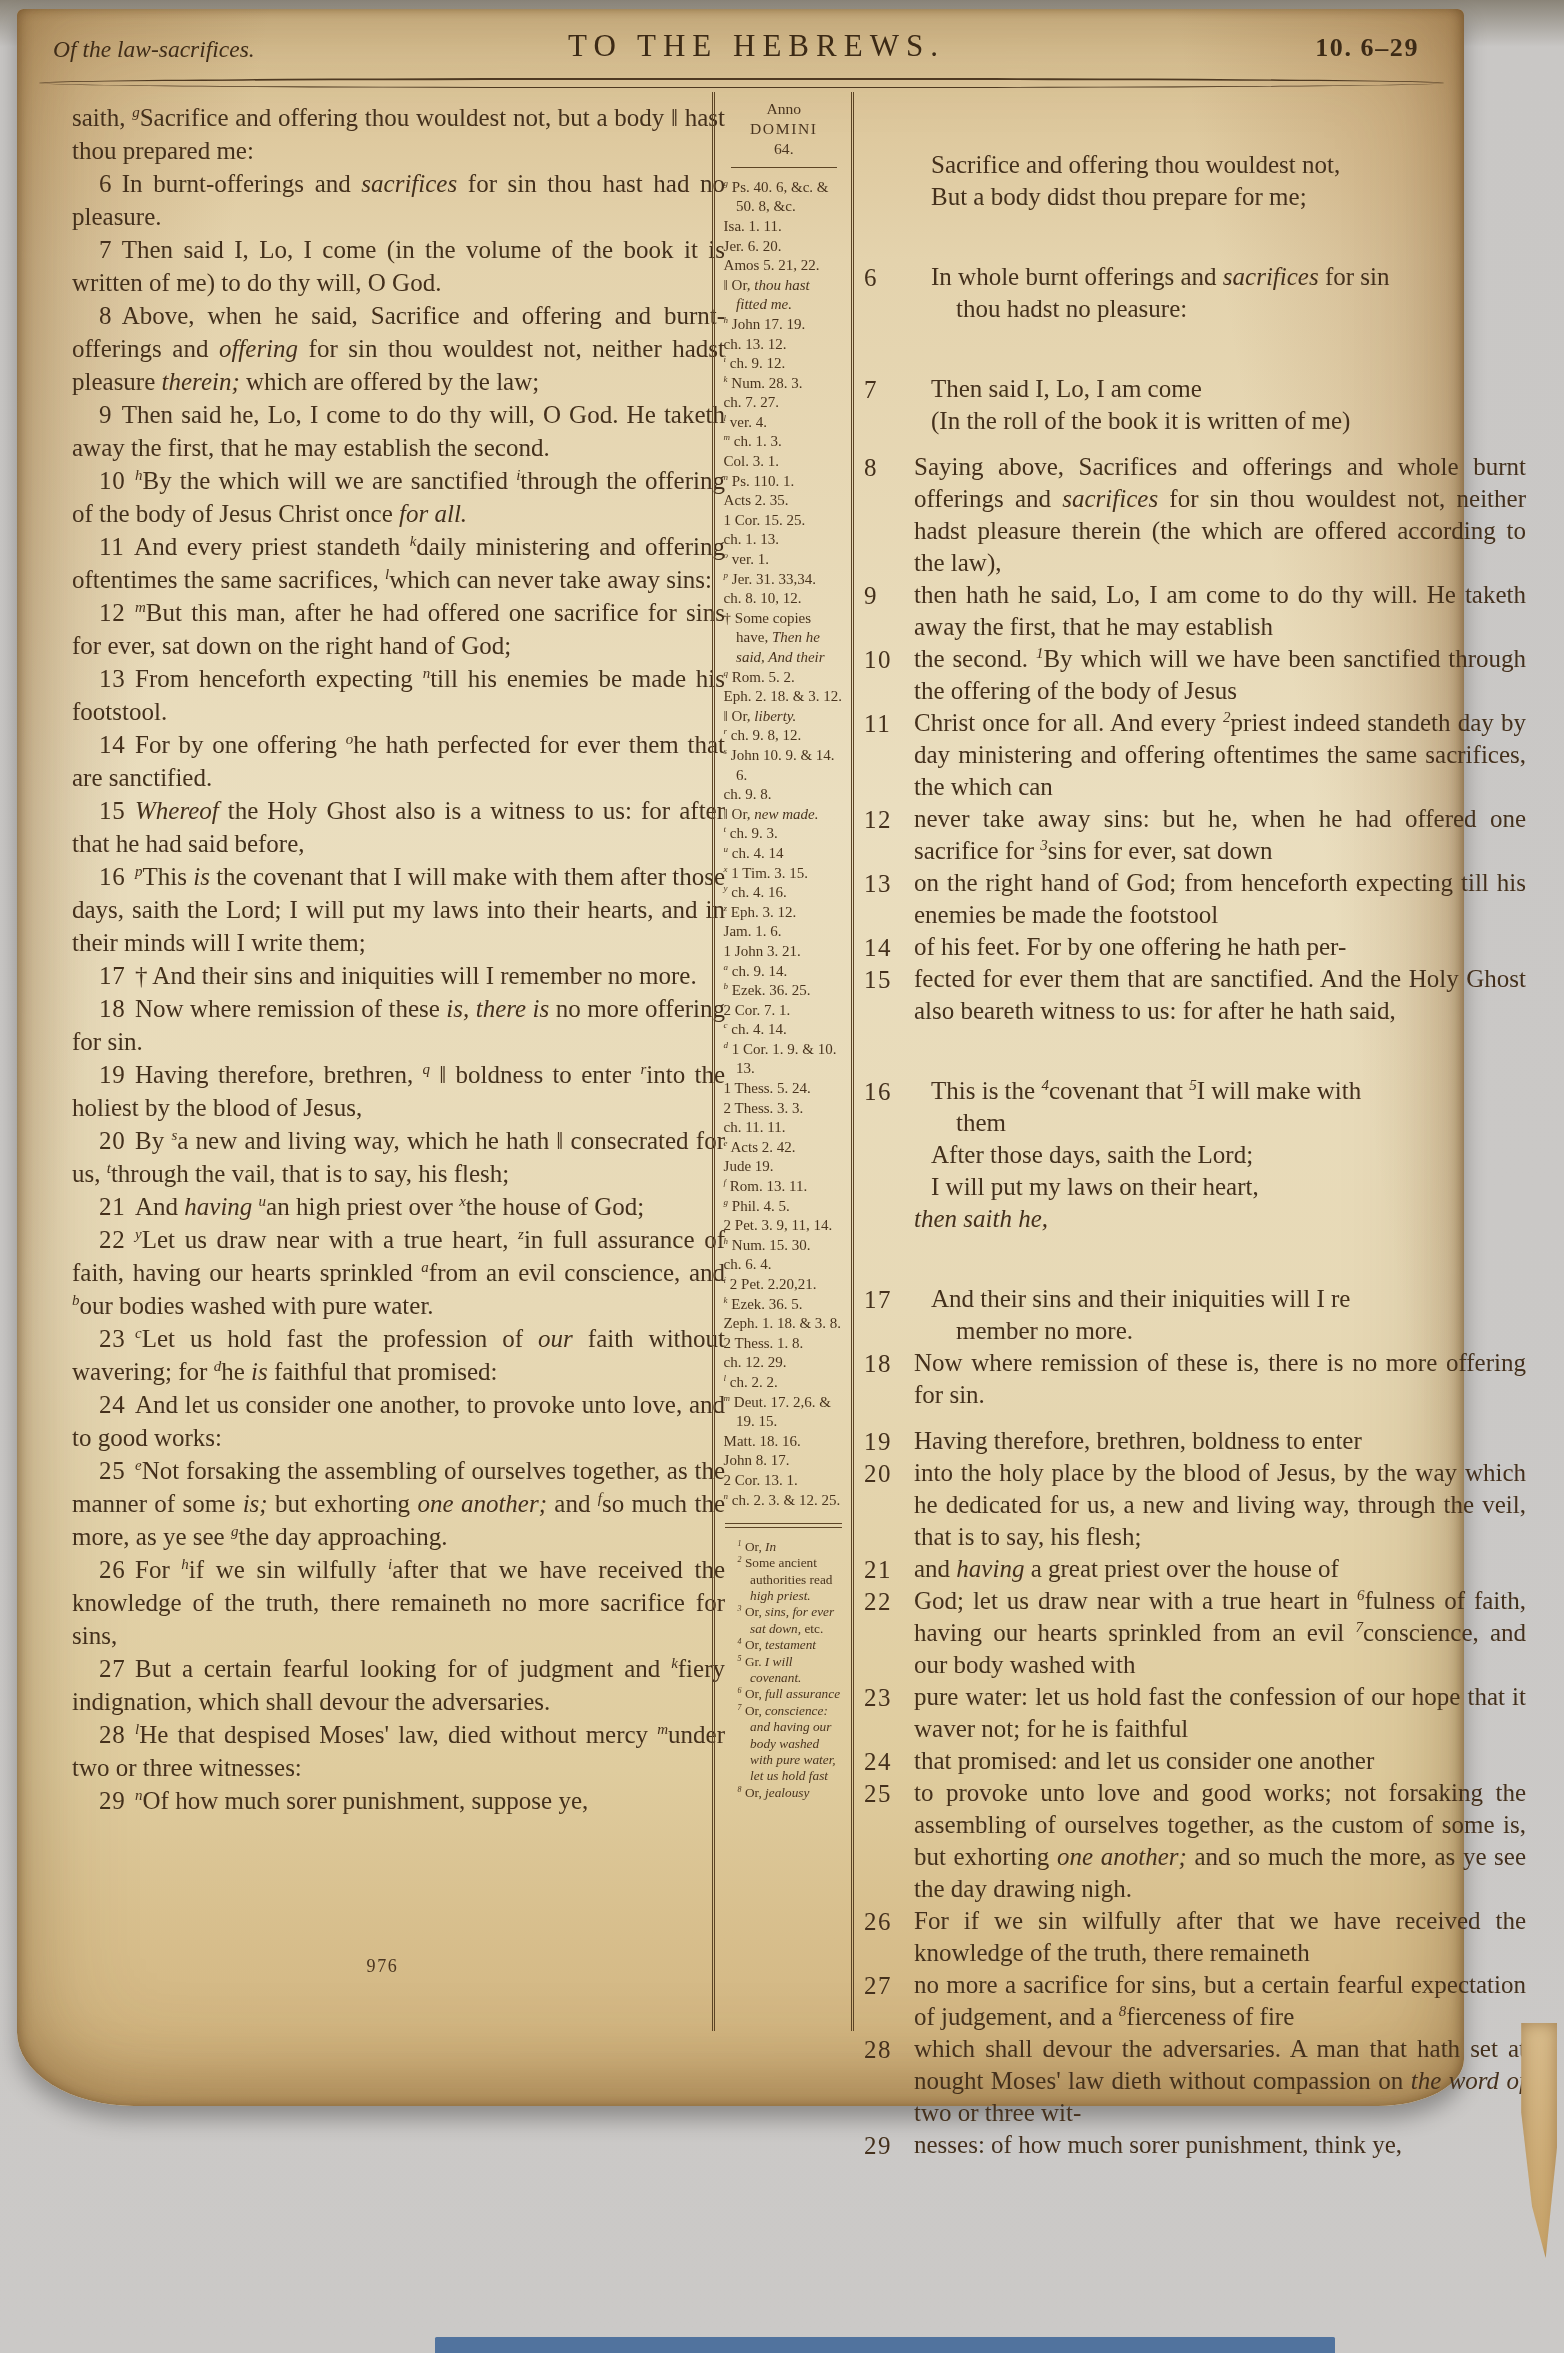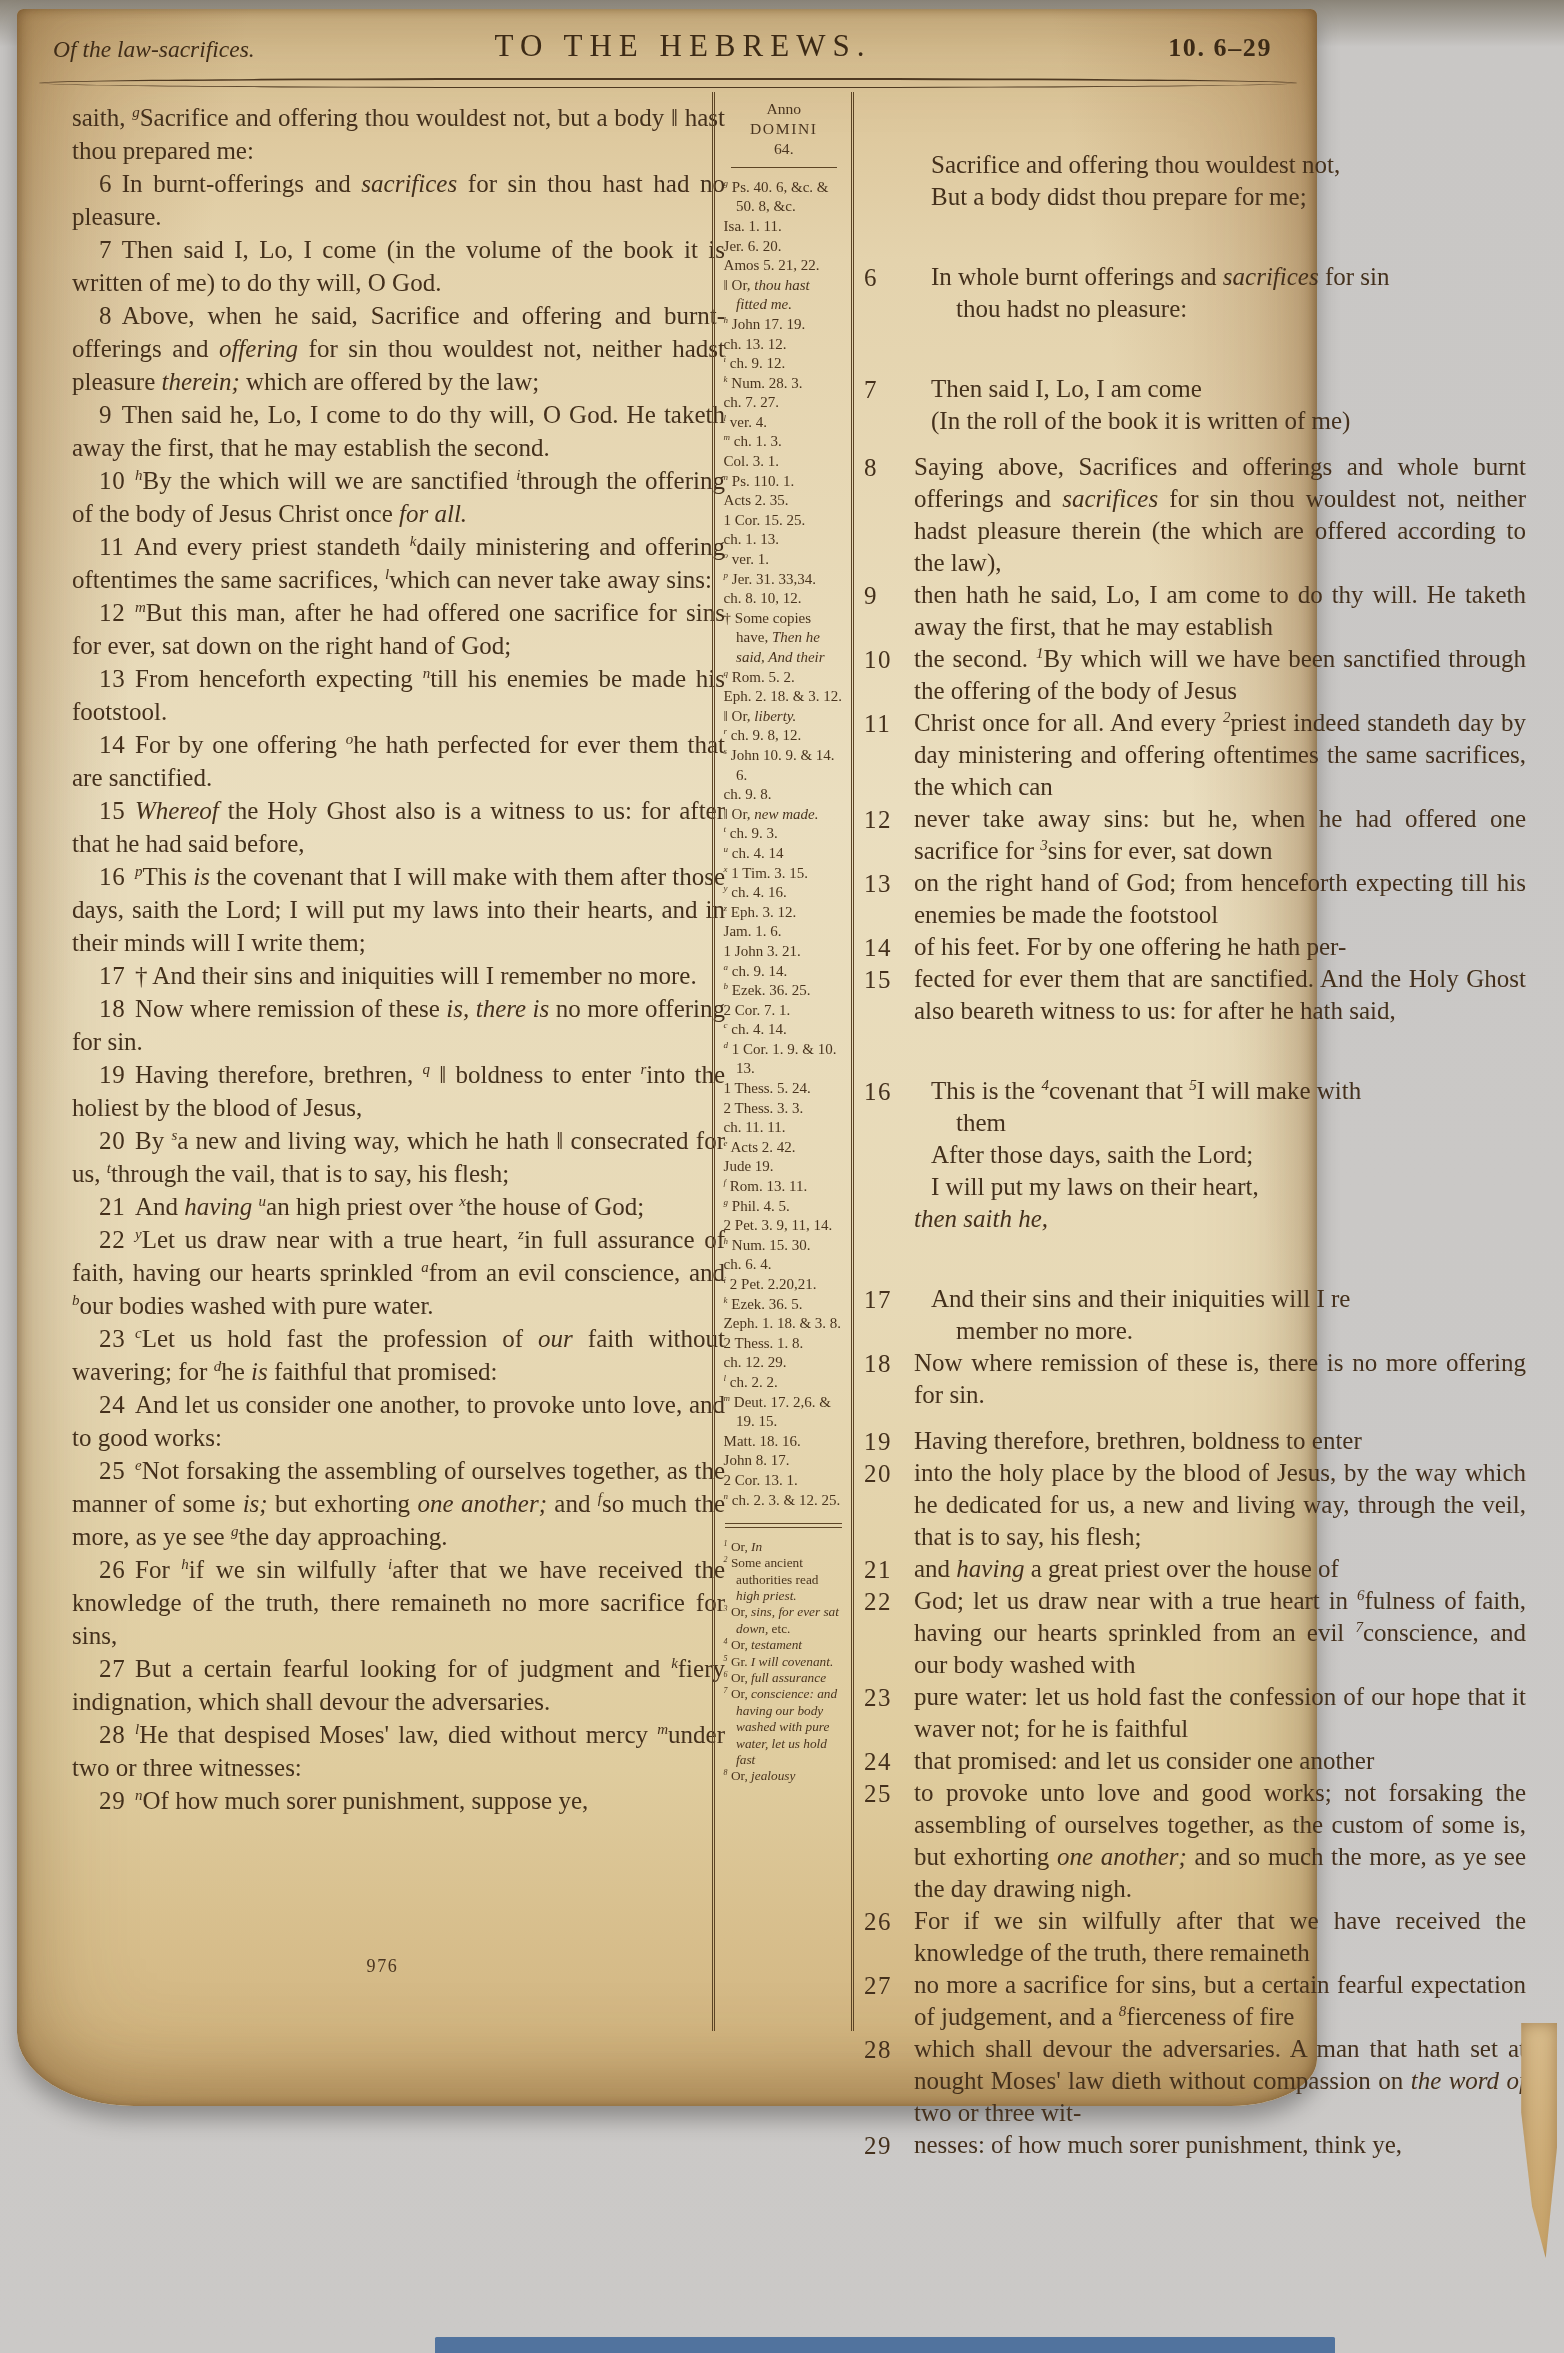--- a/index.html
+++ b/index.html
@@ -4,21 +4,21 @@
 <style>
   html,body{margin:0;padding:0;width:1565px;height:2354px;overflow:hidden;}
   body{
     position:relative;
     background:linear-gradient(180deg,#8a8478 0px,#c9c7c5 47px,#cbc9c7 100%);
     font-family:"Liberation Serif","DejaVu Serif",serif;
     color:#44301c;
   }
   
   .page{
-    position:absolute;left:17px;top:9.4px;width:1300px;height:2097px;
+    position:absolute;left:17px;top:9.4px;width:1447px;height:2097px;
     background:
       linear-gradient(100deg, rgba(146,98,44,.30), rgba(0,0,0,0) 14%),
       linear-gradient(260deg, rgba(150,100,50,.34), rgba(0,0,0,0) 16%),
       linear-gradient(180deg,#d8bf90 0%,#e4d3ad 12%,#eadebf 38%,#e7d9b6 62%,#dfcc9e 84%,#cfb07a 100%);
     border-radius:6.3px 6.3px 86px 117px / 6.3px 6.3px 47px 74px;
     box-shadow:
       inset 0 0 117px rgba(92,58,20,.32),
       inset 0 -22px 55px rgba(120,80,35,.28),
       inset -6.3px 0 14px -4.7px rgba(70,40,10,.55),
       inset 6.3px 0 14px -4.7px rgba(70,40,10,.45),
@@ -59,21 +59,21 @@
   .rp .vn{position:absolute;left:0;top:0.8px;width:45px;letter-spacing:1.6px;text-align:left;}
   .rp.poem{padding-left:67px;text-align:left;margin-top:48px;}
   .rp .pline{display:block;white-space:pre-wrap;}
   .rp.noindent{padding-left:50px;text-align:left;}
   .gap{margin-top:14px;}
   
   .anno{ text-align:center;font-size:15.6px;line-height:20.3px;color:#4a3520;}
   .anno .dom{letter-spacing:1.6px;}
   .anno-rule{border-top:1.6px solid #5c4425;width:88%;margin:7.8px auto 9.4px;}
   .ref,.note{padding-left:12.5px;text-indent:-12.5px;margin:0;}
-  .note{font-size:13.3px;line-height:16.4px;}
+  .note{font-size:13.3px;line-height:16.4px;margin-left:14px;}
   .notes-sep{border-top:1.6px solid #5c4425;border-bottom:1.6px solid #5c4425;height:3.1px;margin:12.5px 1.6px 11px;}
   .pageno{position:absolute;left:39px;top:1947px;width:653px;text-align:center;
     font-size:18px;letter-spacing:1.6px;color:#4a3520;}
 </style>
 </head>
 <body>
 
 <div class="page">
   <div class="hdr-left">Of the law-sacrifices.</div>
   <div class="hdr-center">TO THE HEBREWS.</div>

